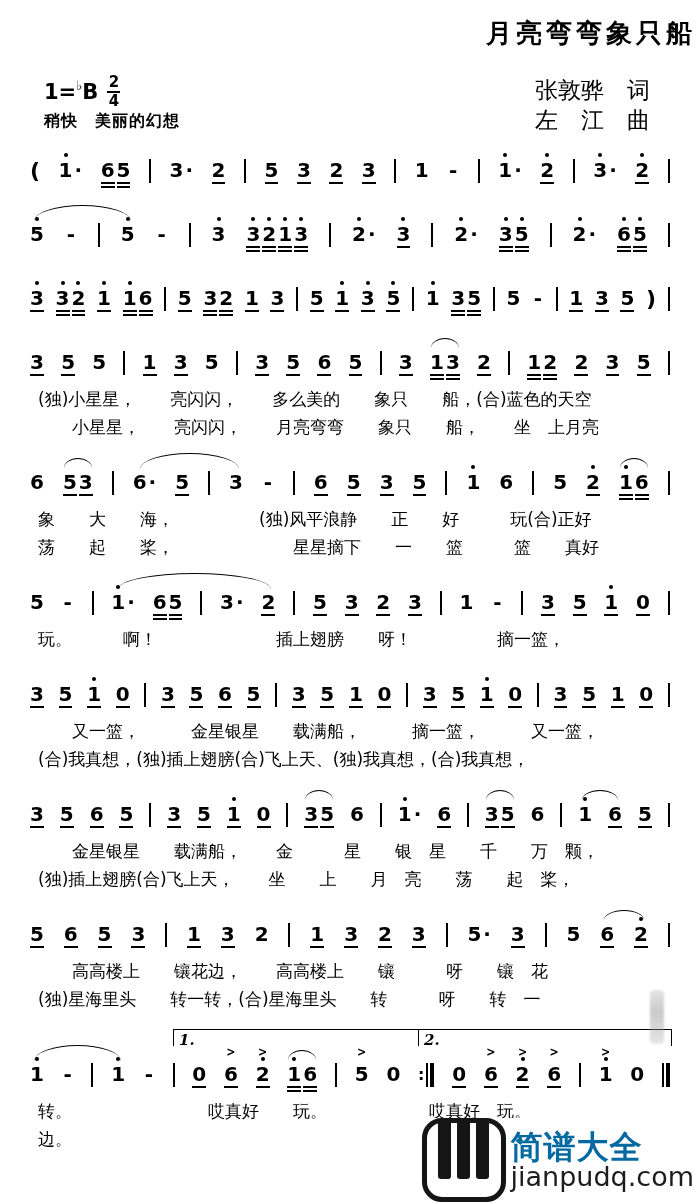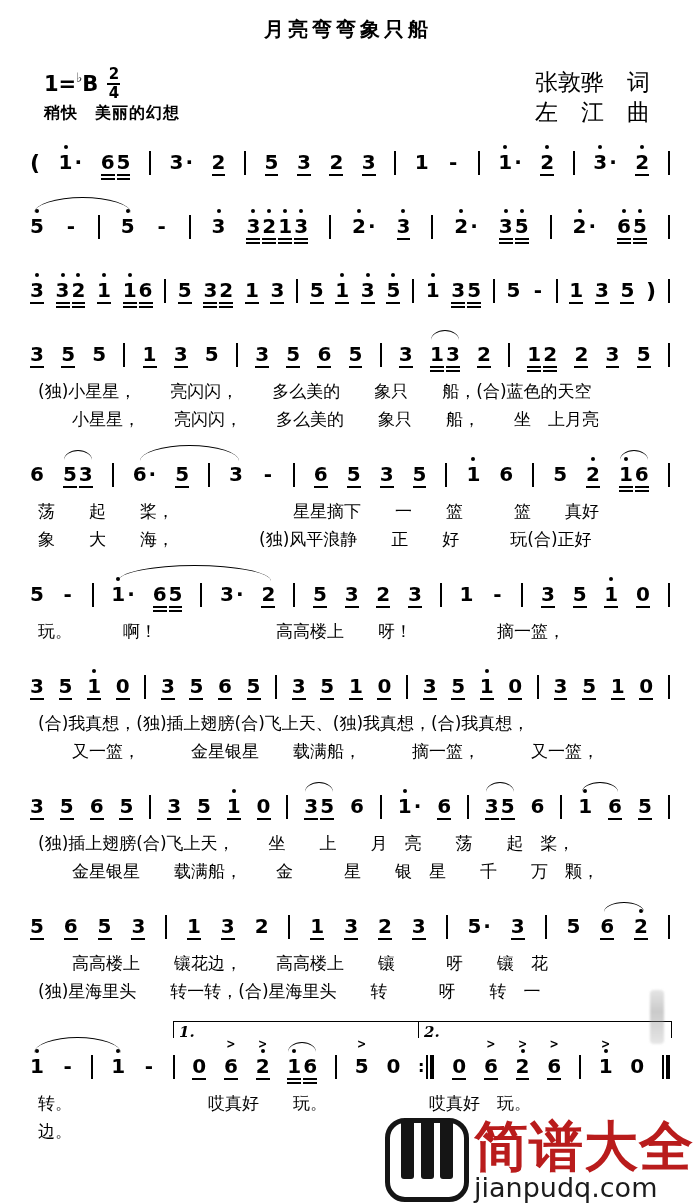--- a/index.html
+++ b/index.html
@@ -1,18 +1,18 @@
 <!DOCTYPE html>
 <html><head>
 <meta charset="utf-8">
 <style>
   html,body{margin:0;padding:0;background:#fff;}
   .page{position:relative;width:696px;height:1204px;background:#fff;color:#000;
         font-family:"DejaVu Sans","Liberation Sans",sans-serif;overflow:hidden;}
-  .title{text-align:center;font-size:20px;font-weight:700;letter-spacing:4px;padding-top:16px;
+  .title{text-align:right;font-size:26px;font-weight:700;letter-spacing:4px;padding-top:16px;
          font-family:"DejaVu Serif","Liberation Serif",serif;}
   .header{display:flex;justify-content:space-between;align-items:flex-start;padding:24px 46px 0 44px;}
   .keysig{font-size:21px;font-weight:700;display:flex;align-items:center;}
   .keysig .flat{font-size:13px;position:relative;top:-7px;font-weight:700;}
   .meter{display:inline-flex;flex-direction:column;align-items:center;margin-left:9px;line-height:1;}
   .meter b{font-size:15px;}
   .meter .fl{width:13px;height:2px;background:#000;margin:1px 0;}
   .tempo{font-size:16px;font-weight:700;margin-top:2px;letter-spacing:1px;}
   .credits{text-align:right;font-size:23px;line-height:30px;}
   .score{padding:8px 8px 0 8px;}
@@ -45,21 +45,21 @@
   .volta{position:absolute;border-top:1.8px solid #000;border-left:1.8px solid #000;height:16px;}
   .volta.vright{border-right:1.8px solid #000;}
   .volta i{font-family:"DejaVu Serif","Liberation Serif",serif;font-style:italic;font-size:15px;
            font-weight:700;line-height:15px;padding-left:5px;}
   .lyric-row{white-space:pre;font-size:17px;line-height:28px;padding-left:30px;}
   .watermark{position:absolute;right:2px;bottom:2px;display:flex;align-items:center;gap:5px;background:#fff;}
   .wm-icon{width:84px;height:84px;border:5px solid #151515;border-radius:20px;box-sizing:border-box;
            display:flex;justify-content:space-evenly;align-items:flex-start;padding:0 5px;background:#fff;}
   .wm-key{width:13px;height:56px;background:#151515;border-radius:0 0 3px 3px;}
   .wm-text{display:flex;flex-direction:column;align-items:flex-start;line-height:1;}
-  .wm-name{font-size:54px;font-weight:700;color:#b91c1c;letter-spacing:1px;}
+  .wm-name{font-size:32px;font-weight:700;color:#0369a1;letter-spacing:1px;}
   .wm-url{font-size:27px;color:#1c1c1c;margin-top:0px;}
   .stamp{position:absolute;right:32px;top:990px;width:14px;height:54px;border-radius:4px;
          background:linear-gradient(180deg,#bbb,#777 40%,#999 70%,#bfbfbf);opacity:.38;filter:blur(1.3px);}
 </style>
 </head>
 <body>
 
 <div class="page">
 
   <div class="title">月亮弯弯象只船</div>
@@ -524,21 +524,21 @@
             <span class="nt">
               <span class="core"><b class="d">5</b><i class="ul u1"></i></span>
             </span>
           </span>
           <span class="cell">
             <span class="barline"></span>
           </span>
           <div class="slur" style="left: 423px; width: 28px; height: 9px; top: 3px;"></div>
         </div>
         <div class="lyric-row">(独)小星星，　　亮闪闪，　　多么美的　　象只　　船，(合)蓝色的天空</div>
-        <div class="lyric-row">　　小星星，　　亮闪闪，　　多么美的　　象只　　船，　　坐　上月亮</div>
+        <div class="lyric-row">　　小星星，　　亮闪闪，　　月亮弯弯　　象只　　船，　　坐　上月亮</div>
       </div>
       <div class="line-block">
         <div class="note-row">
           <span class="cell">
             <span class="nt">
               <span class="core"><b class="d">6</b></span>
             </span>
           </span>
           <span class="cell">
             <span class="nt">
@@ -632,22 +632,22 @@
               <span class="core"><b class="d">6</b><i class="ul u1"></i><i class="ul u2"></i></span>
             </span>
           </span>
           <span class="cell">
             <span class="barline"></span>
           </span>
           <div class="slur" style="left: 56px; width: 28px; height: 9px; top: 3px;"></div>
           <div class="slur" style="left: 132px; width: 99px; height: 15px; top: -2px;"></div>
           <div class="slur" style="left: 612px; width: 28px; height: 9px; top: 3px;"></div>
         </div>
+        <div class="lyric-row">象　　大　　海，　　　　　(独)风平浪静　　正　　好　　　玩(合)正好</div>
         <div class="lyric-row">荡　　起　　桨，　　　　　　　星星摘下　　一　　篮　　　篮　　真好</div>
-        <div class="lyric-row">象　　大　　海，　　　　　(独)风平浪静　　正　　好　　　玩(合)正好</div>
       </div>
       <div class="line-block">
         <div class="note-row">
           <span class="cell">
             <span class="nt">
               <span class="core"><b class="d">5</b></span>
             </span>
           </span>
           <span class="cell">
             <span class="nt">
@@ -742,21 +742,21 @@
           <span class="cell">
             <span class="nt">
               <span class="core"><b class="d">0</b><i class="ul u1"></i></span>
             </span>
           </span>
           <span class="cell">
             <span class="barline"></span>
           </span>
           <div class="slur" style="left: 110px; width: 153px; height: 15px; top: -2px;"></div>
         </div>
-        <div class="lyric-row">玩。　　　啊！　　　　　　　高高楼上　　呀！　　　　　摘一篮，</div>
+        <div class="lyric-row">玩。　　　啊！　　　　　　　插上翅膀　　呀！　　　　　摘一篮，</div>
       </div>
       <div class="line-block">
         <div class="note-row">
           <span class="cell">
             <span class="nt">
               <span class="core"><b class="d">3</b><i class="ul u1"></i></span>
             </span>
           </span>
           <span class="cell">
             <span class="nt">
@@ -862,22 +862,22 @@
           </span>
           <span class="cell">
             <span class="nt">
               <span class="core"><b class="d">0</b><i class="ul u1"></i></span>
             </span>
           </span>
           <span class="cell">
             <span class="barline"></span>
           </span>
         </div>
+        <div class="lyric-row">　　又一篮，　　　金星银星　　载满船，　　　摘一篮，　　　又一篮，</div>
         <div class="lyric-row">(合)我真想，(独)插上翅膀(合)飞上天、(独)我真想，(合)我真想，</div>
-        <div class="lyric-row">　　又一篮，　　　金星银星　　载满船，　　　摘一篮，　　　又一篮，</div>
       </div>
       <div class="line-block">
         <div class="note-row">
           <span class="cell">
             <span class="nt">
               <span class="core"><b class="d">3</b><i class="ul u1"></i></span>
             </span>
           </span>
           <span class="cell">
             <span class="nt">
@@ -981,22 +981,22 @@
               <span class="core"><b class="d">5</b><i class="ul u1"></i></span>
             </span>
           </span>
           <span class="cell">
             <span class="barline"></span>
           </span>
           <div class="slur" style="left: 297px; width: 28px; height: 9px; top: 3px;"></div>
           <div class="slur" style="left: 478px; width: 28px; height: 9px; top: 3px;"></div>
           <div class="slur" style="left: 574px; width: 36px; height: 9px; top: 3px;"></div>
         </div>
+        <div class="lyric-row">　　金星银星　　载满船，　　金　　　星　　银　星　　千　　万　颗，</div>
         <div class="lyric-row">(独)插上翅膀(合)飞上天，　　坐　　上　　月　亮　　荡　　起　桨，</div>
-        <div class="lyric-row">　　金星银星　　载满船，　　金　　　星　　银　星　　千　　万　颗，</div>
       </div>
       <div class="line-block">
         <div class="note-row">
           <span class="cell">
             <span class="nt">
               <span class="core"><b class="d">5</b><i class="ul u1"></i></span>
             </span>
           </span>
           <span class="cell">
             <span class="nt">

